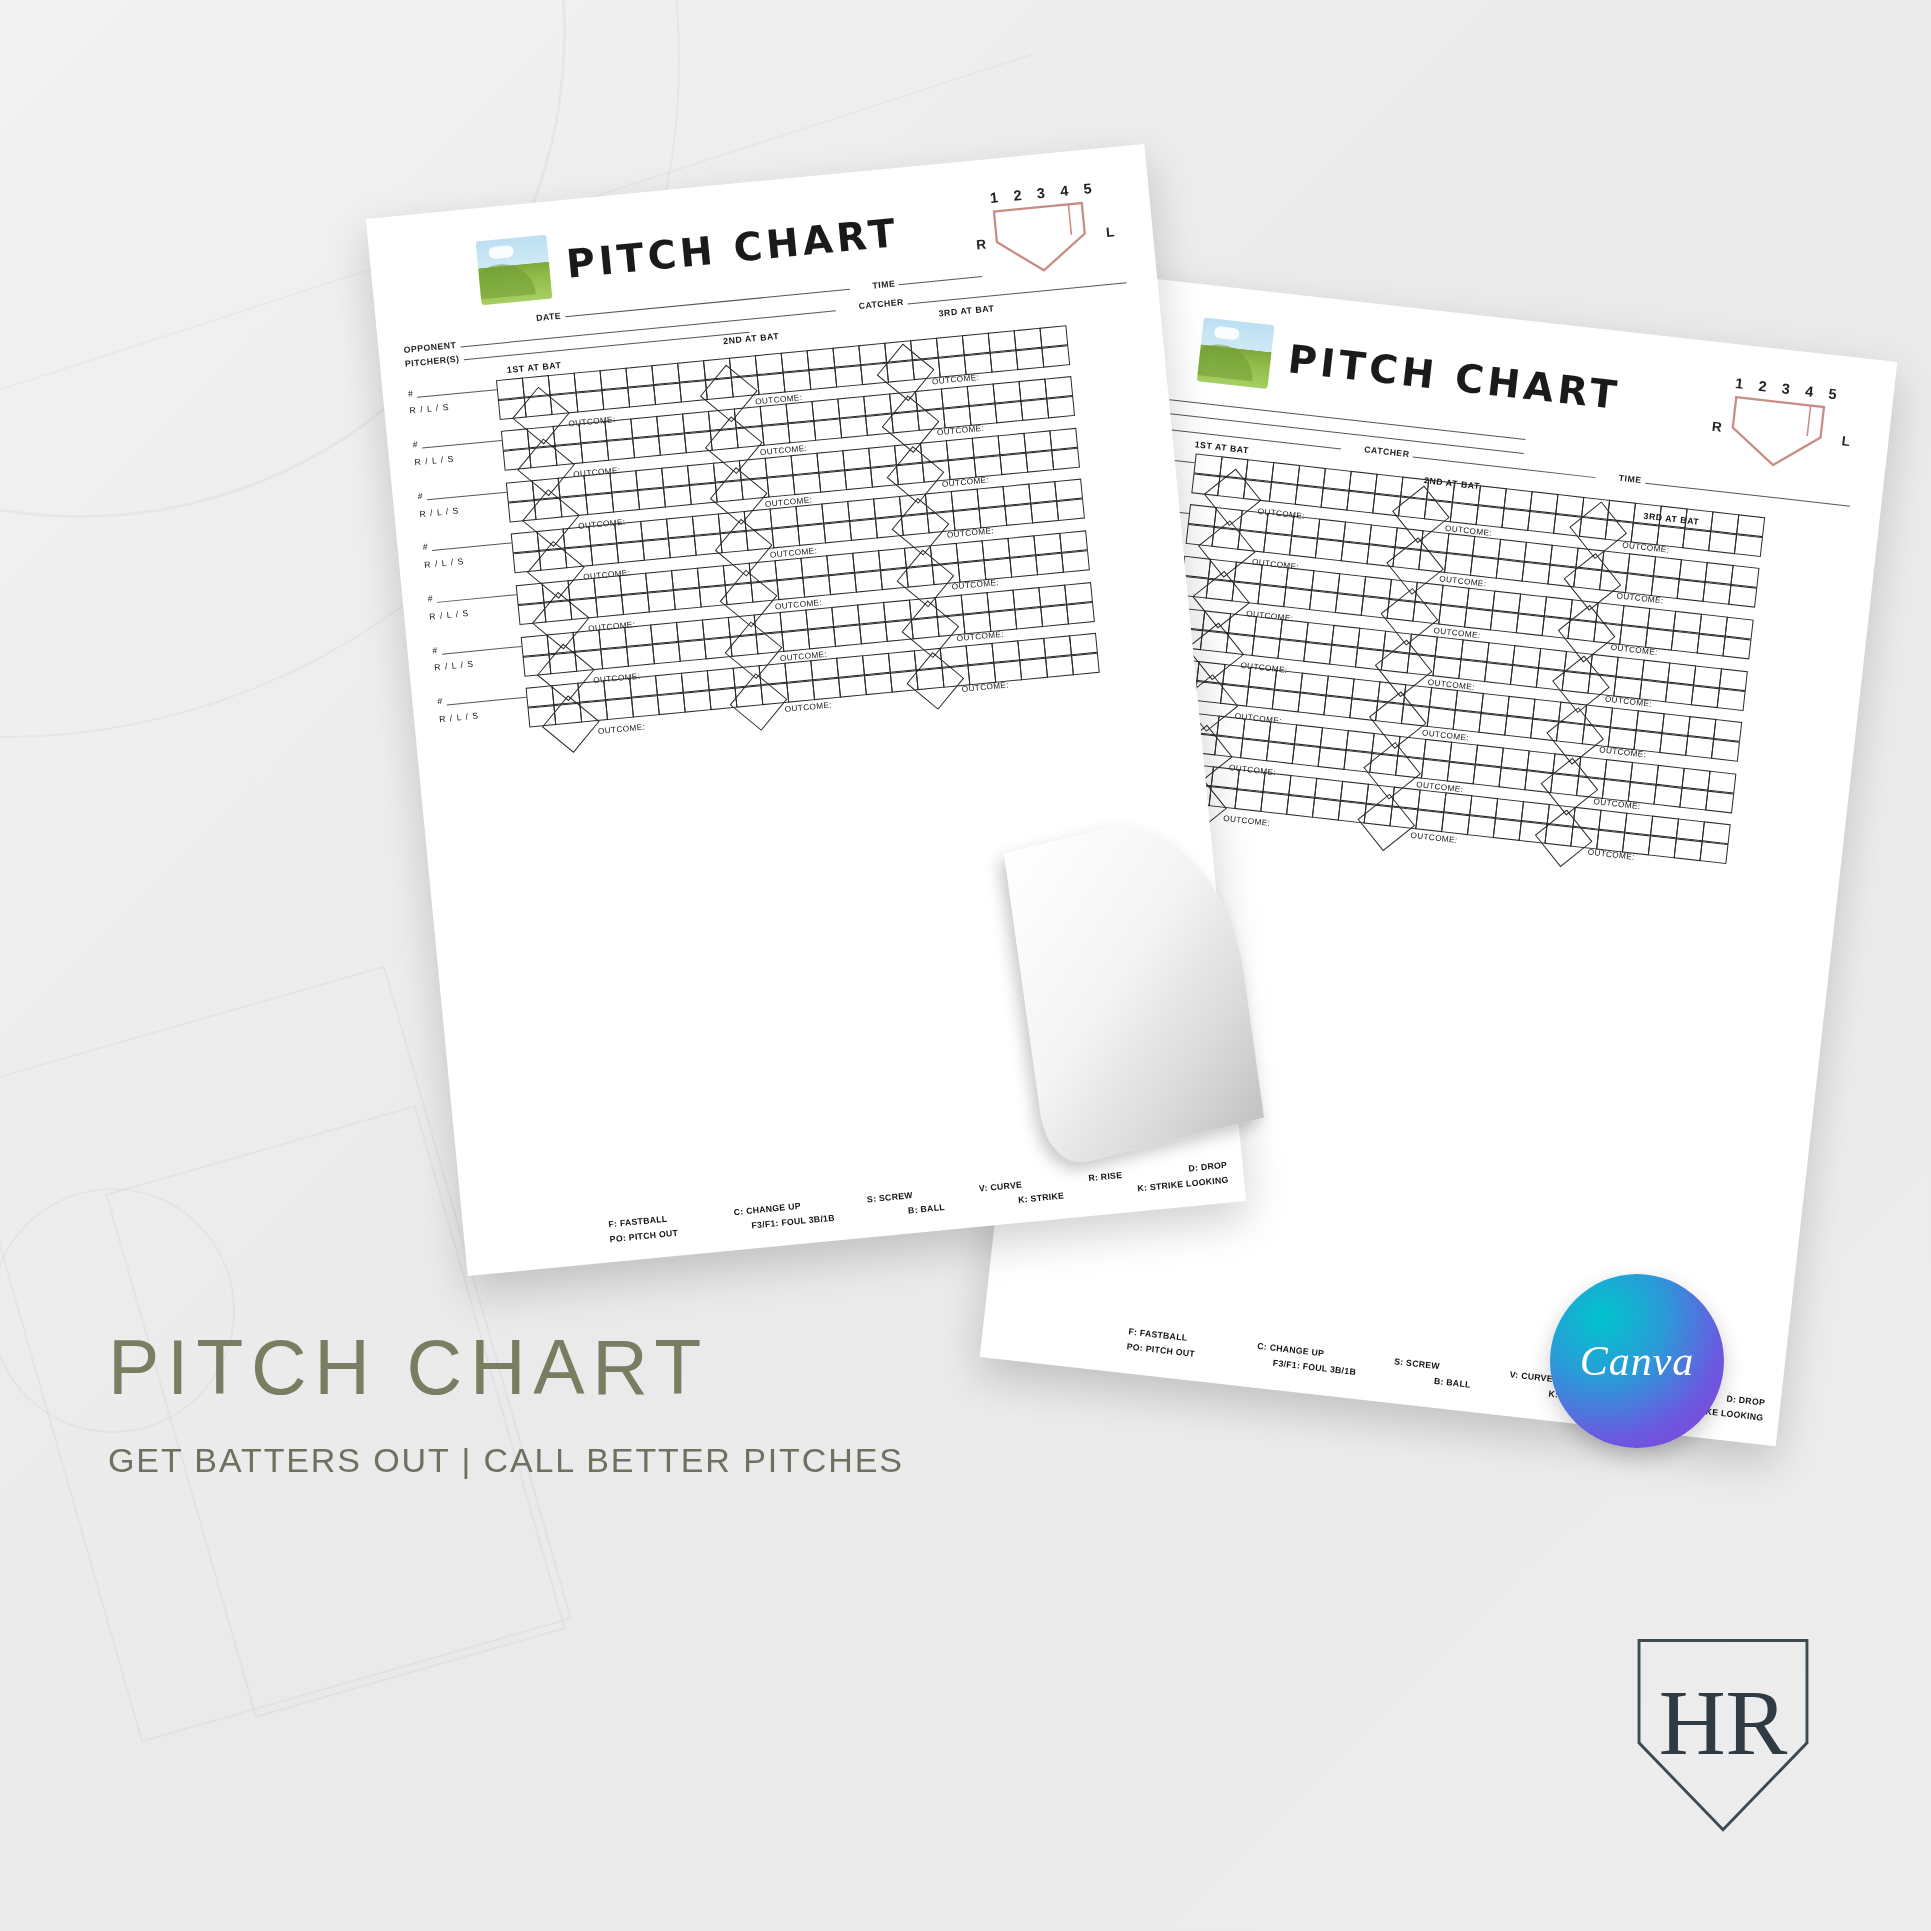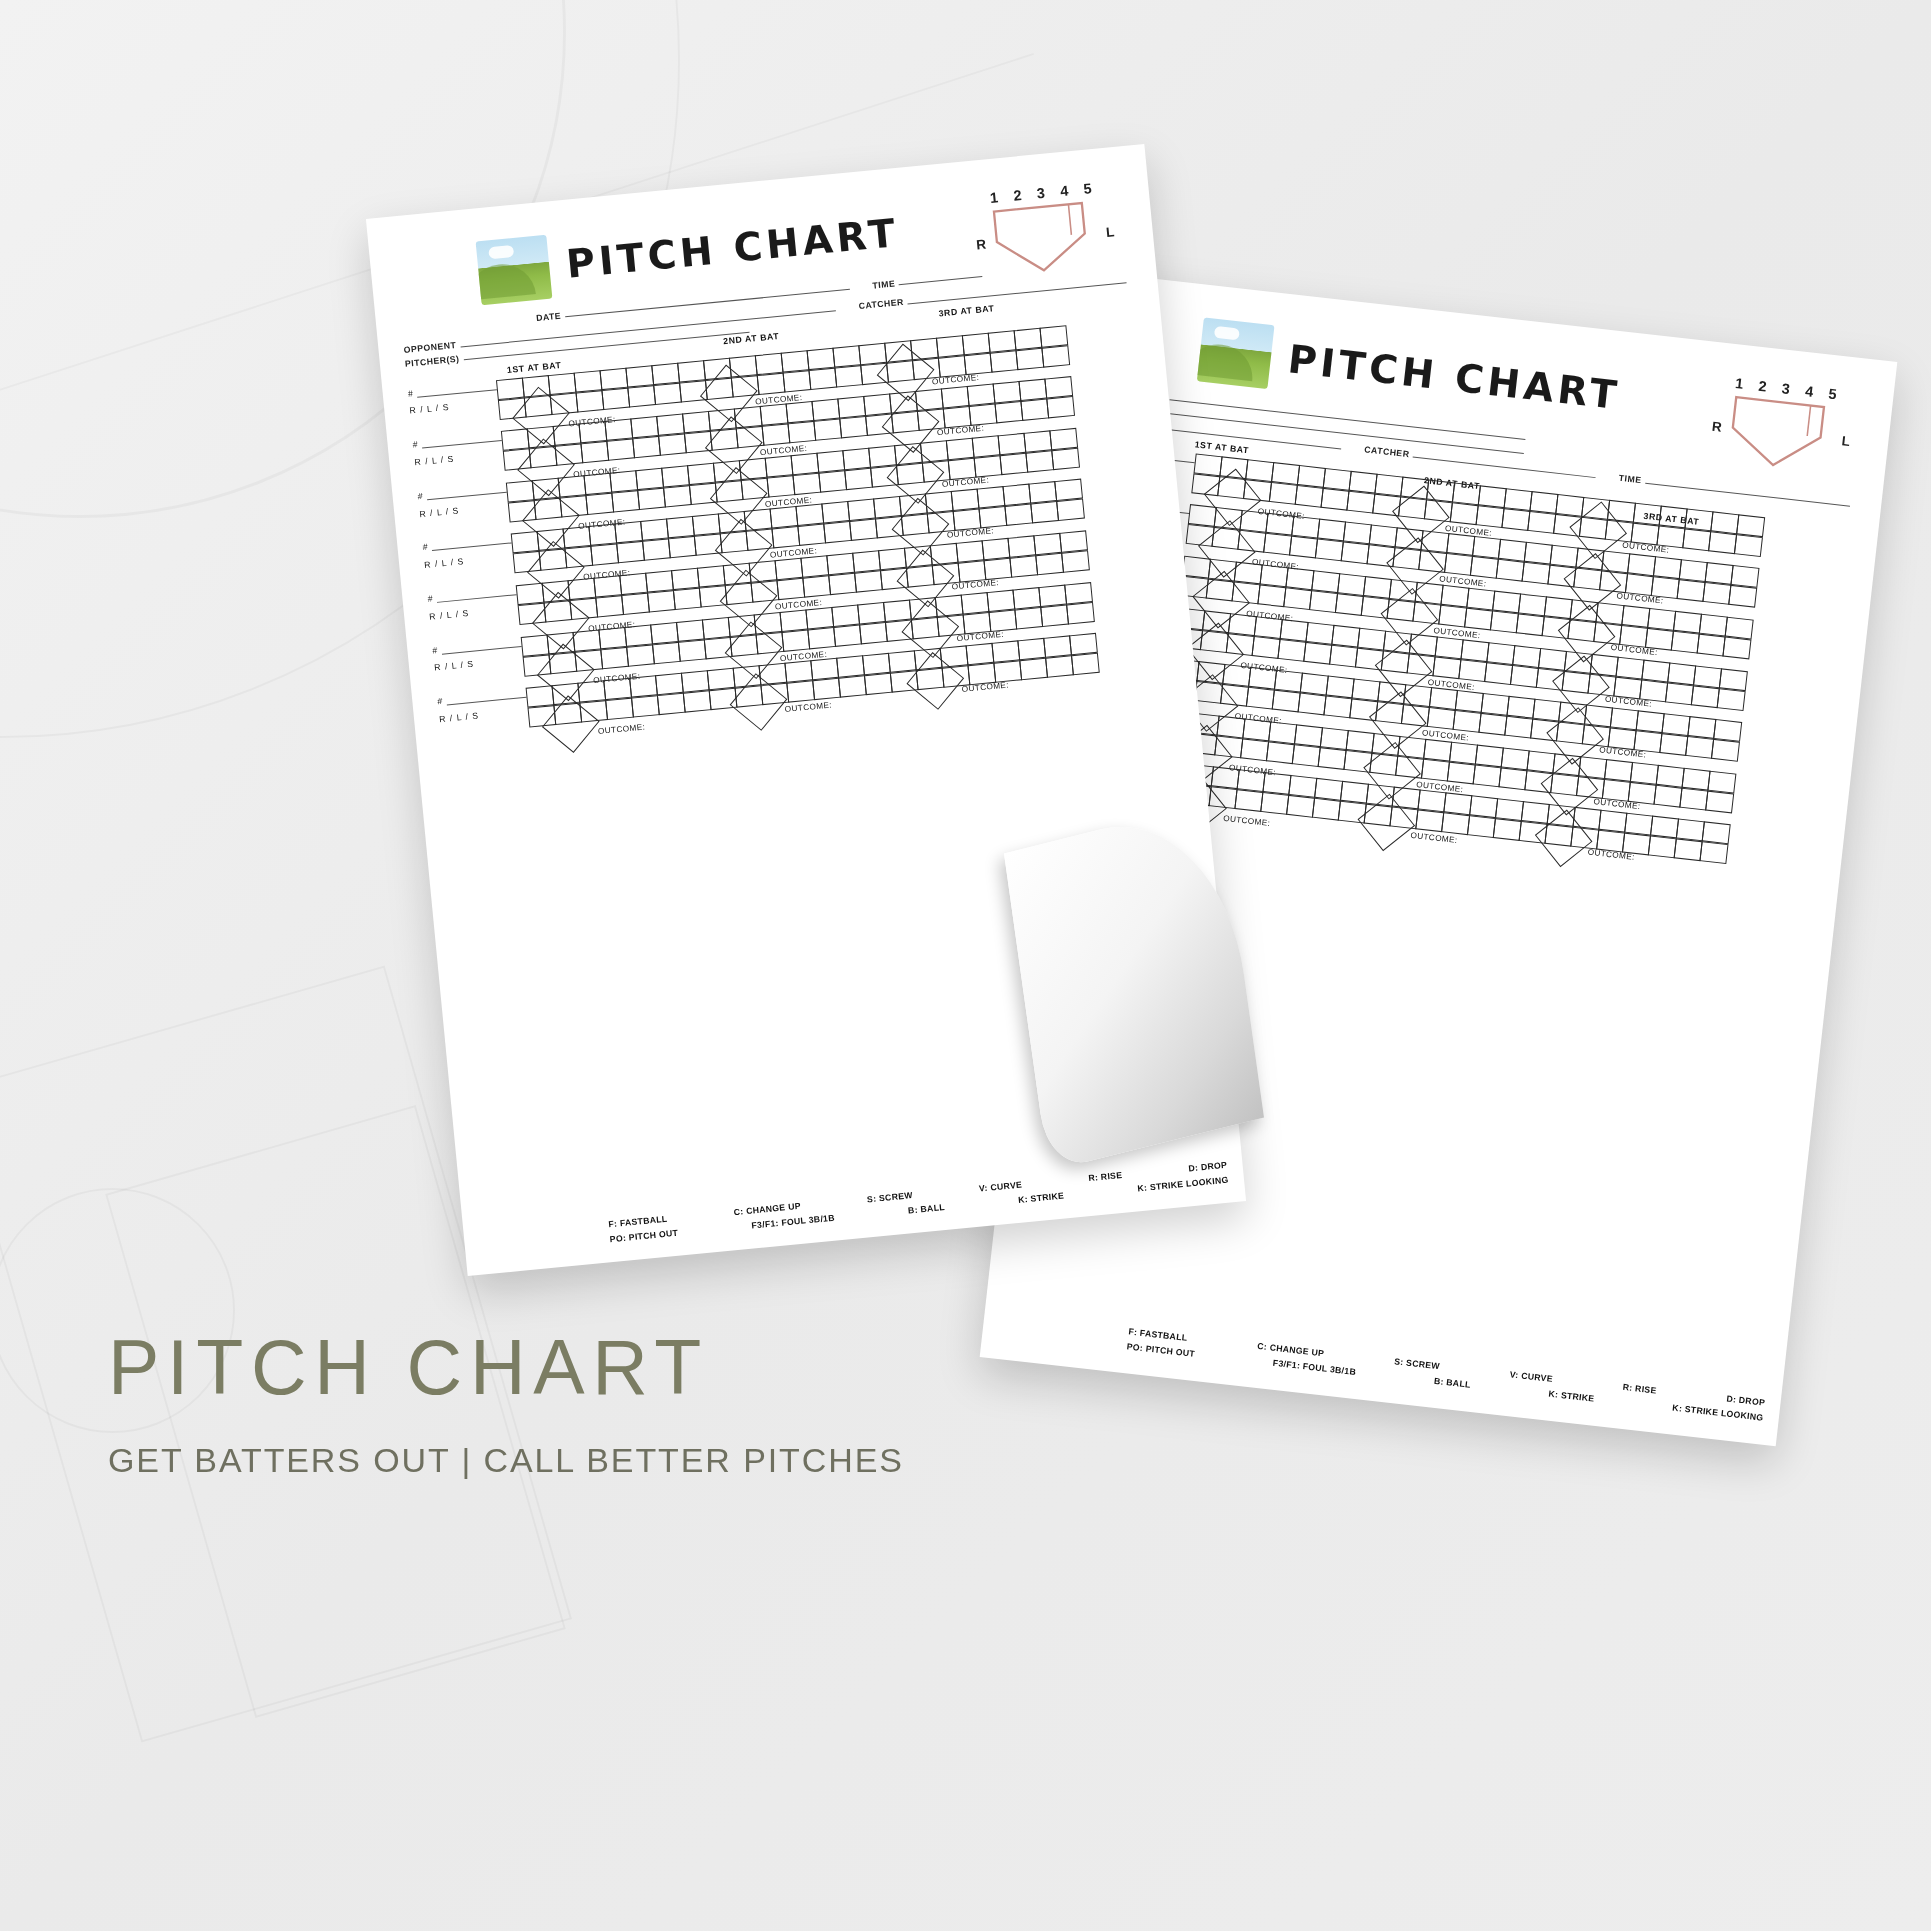--- a/index.html
+++ b/index.html
@@ -1446,16 +1446,25 @@
       </div>
 
     </div>
   </div>
 
   <div class="promo">
     <div class="promo-title">PITCH CHART</div>
     <div class="promo-sub">GET BATTERS OUT  | CALL BETTER PITCHES</div>
   </div>
 
-
+  <div class="canva-badge">
+    <span>Canva</span>
+  </div>
+
+  <div class="hr-logo">
+    <svg width="222" height="222" viewBox="0 0 230 230">
+      <path d="M28 14 L202 14 L202 120 L115 210 L28 120 Z" fill="none" stroke="#3d4a52" stroke-width="3"></path>
+      <text x="115" y="132" text-anchor="middle" font-family="Liberation Serif, serif" font-size="96" fill="#2f3b43">HR</text>
+    </svg>
+  </div>
 
 </div>
 
 
 </body></html>

